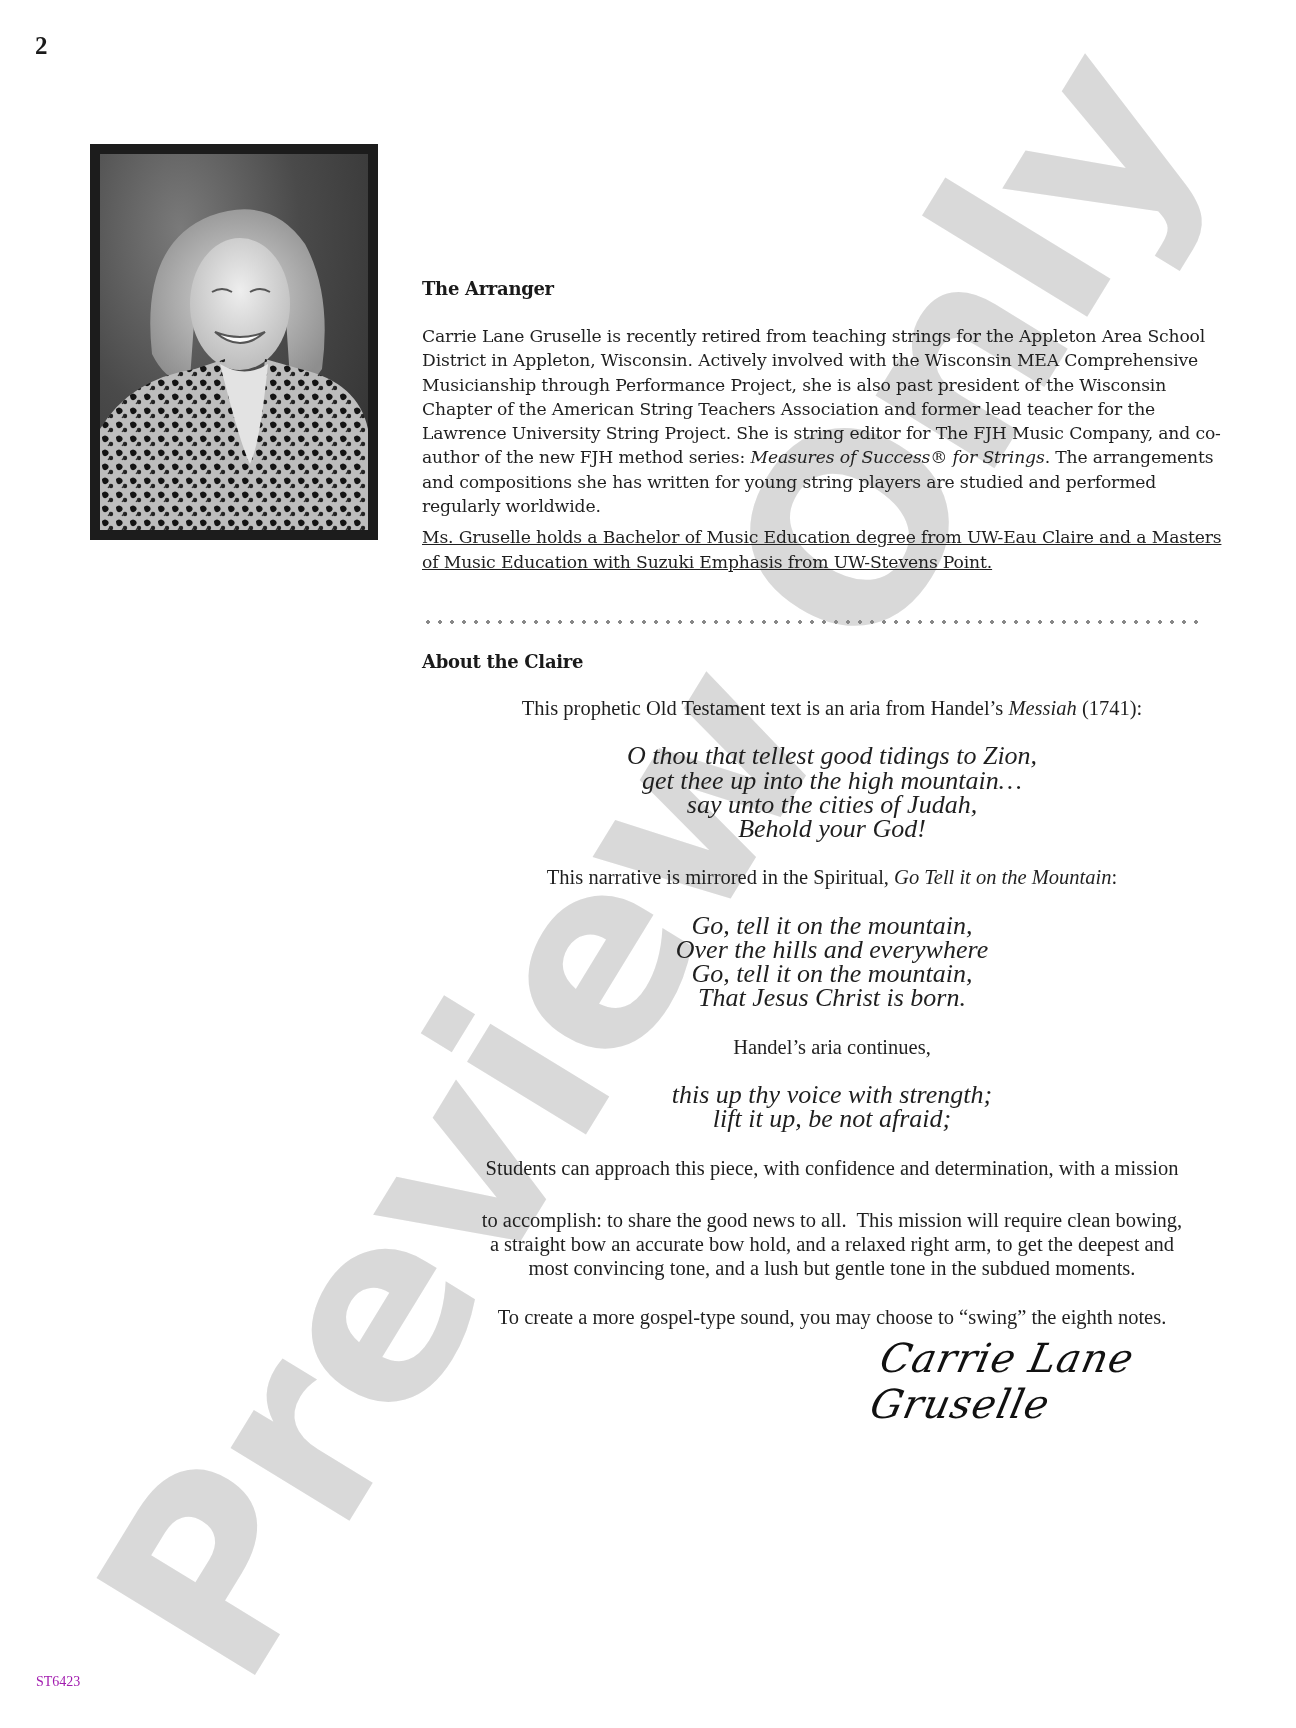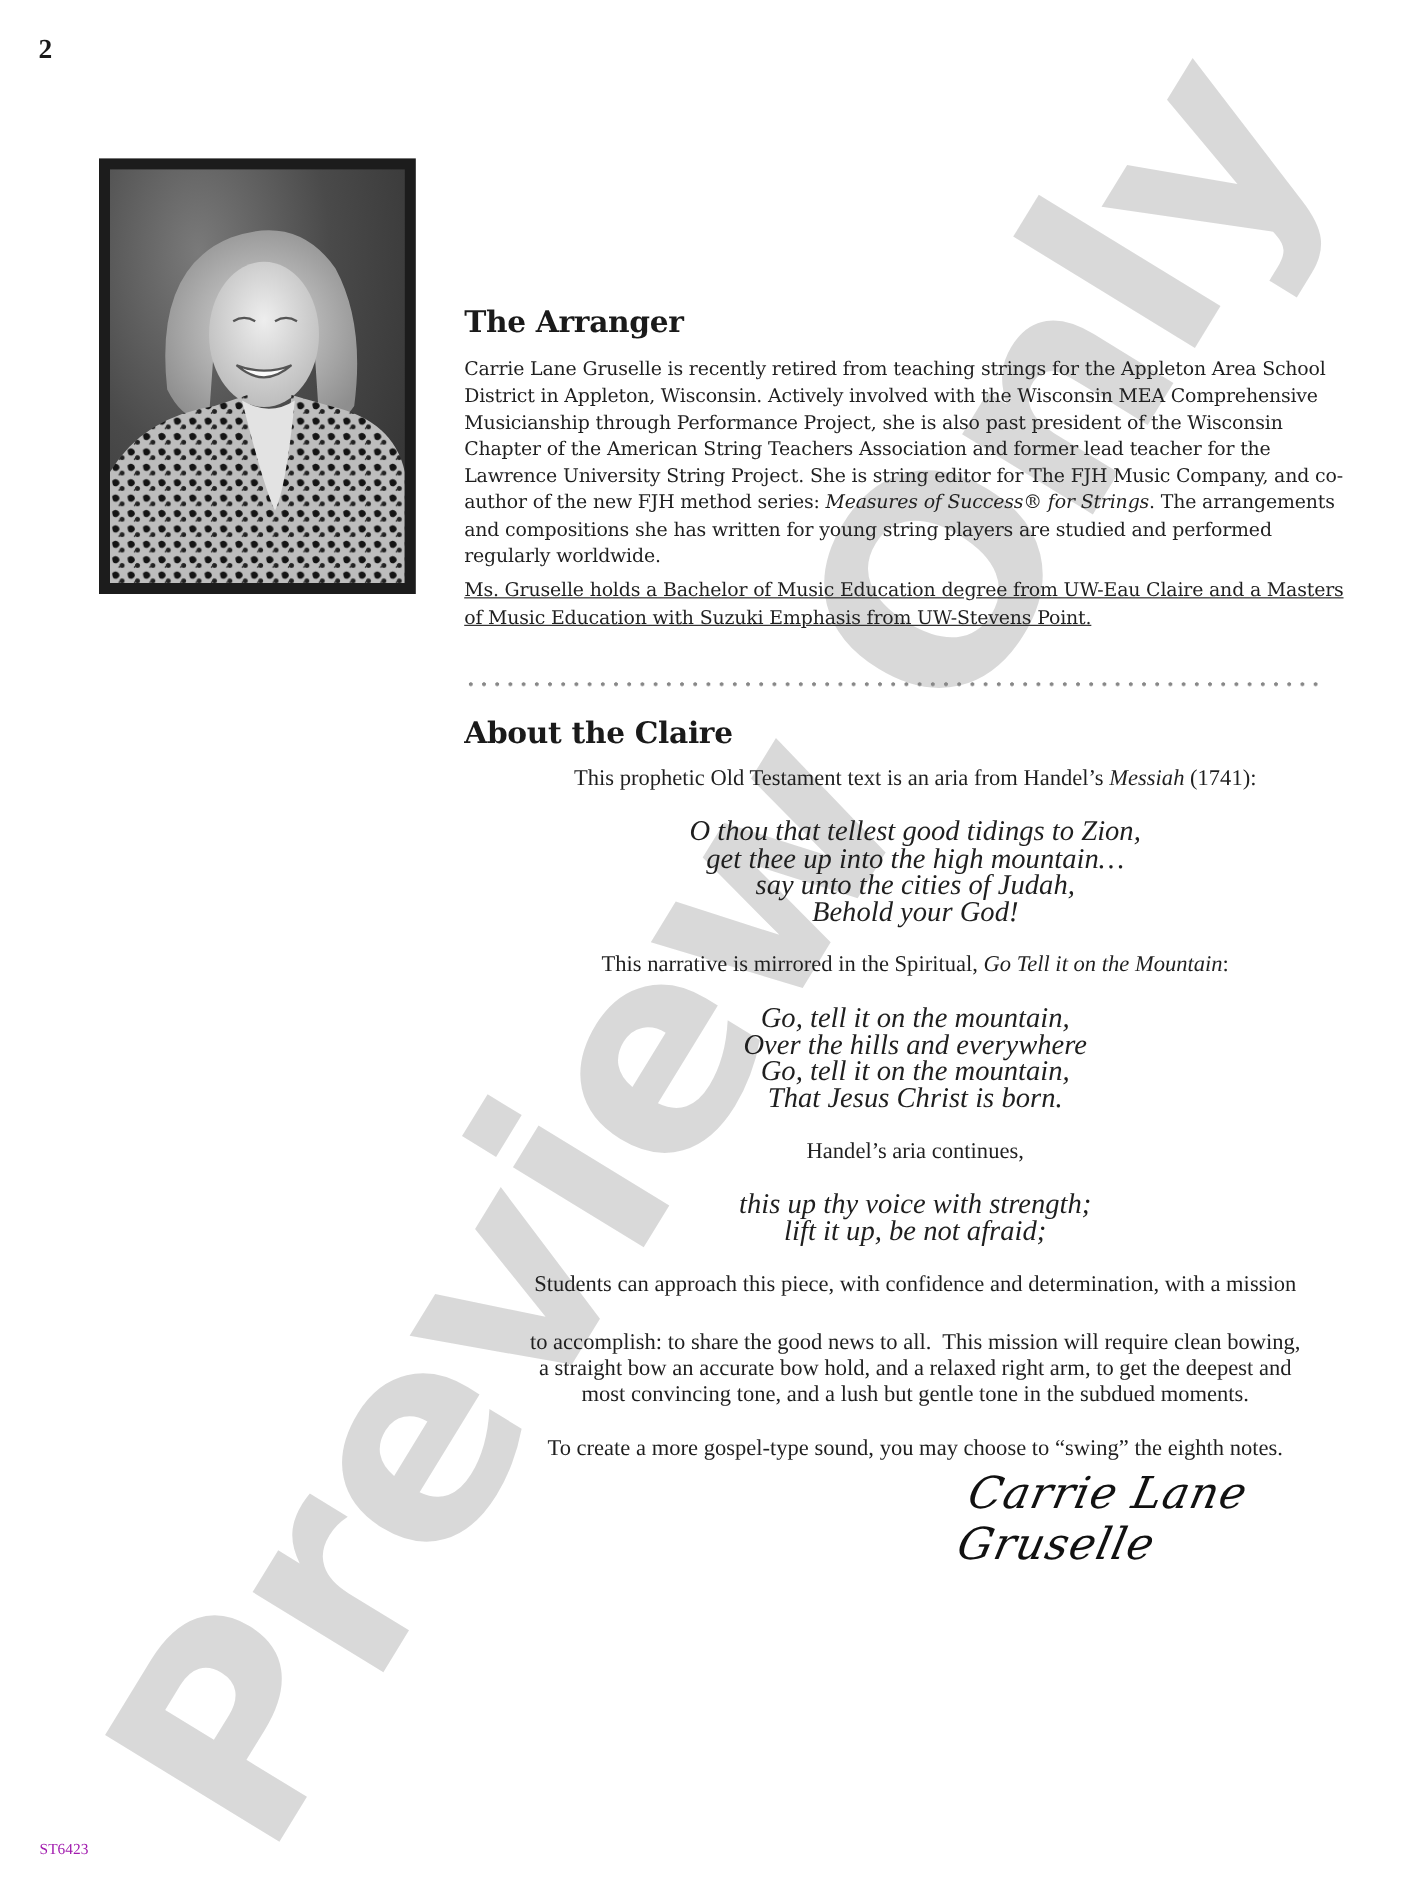--- a/index.html
+++ b/index.html
@@ -7,21 +7,21 @@
          font-family:"DejaVu Serif", "Liberation Serif", serif; color:#1a1a1a; }
 
   .page-number { position:absolute; left:35px; top:32px; font-family:"Liberation Serif", serif;
                  font-weight:bold; font-size:25px; color:#1a1a1a; }
 
   .photo-frame { position:absolute; left:90px; top:144px; width:288px; height:396px;
                  background:#1c1c1c; box-sizing:border-box; padding:10px; }
   .photo { width:100%; height:100%; position:relative; overflow:hidden;
            background:radial-gradient(ellipse at 30% 20%, #7a7a7a 0%, #4a4a4a 45%, #2e2e2e 100%); }
   .photo svg { width:100%; height:100%; display:block; }
-  .h2 { font-family:"DejaVu Serif", serif; font-weight:bold; font-size:27px; margin:0; color:#1a1a1a; letter-spacing:-0.3px; }
+  .h2 { font-family:"DejaVu Serif", serif; font-weight:bold; font-size:18px; margin:0; color:#1a1a1a; letter-spacing:-0.3px; }
   .body { font-family:"DejaVu Serif", serif; font-size:17.2px; line-height:24.3px; margin:0; color:#1f1f1f; letter-spacing:-0.15px; }
   .body em { font-style:italic; }
   .body-condensed { font-family:"Liberation Serif", serif; font-size:20.5px; line-height:24.2px; margin:0; color:#1f1f1f; }
   .verse { font-family:"Liberation Serif", serif; font-style:italic; font-size:26px; line-height:24.2px; margin:0; color:#1f1f1f; }
 
   .sec1-title { position:absolute; left:422px; top:278px; }
   .sec1-body  { position:absolute; left:422px; top:324px; width:800px; }
   .sec1-body p + p { margin-top:7px;text-decoration:underline; }
 
   .dotted-rule { position:absolute; left:422px; top:620px; width:782px; height:4px;

